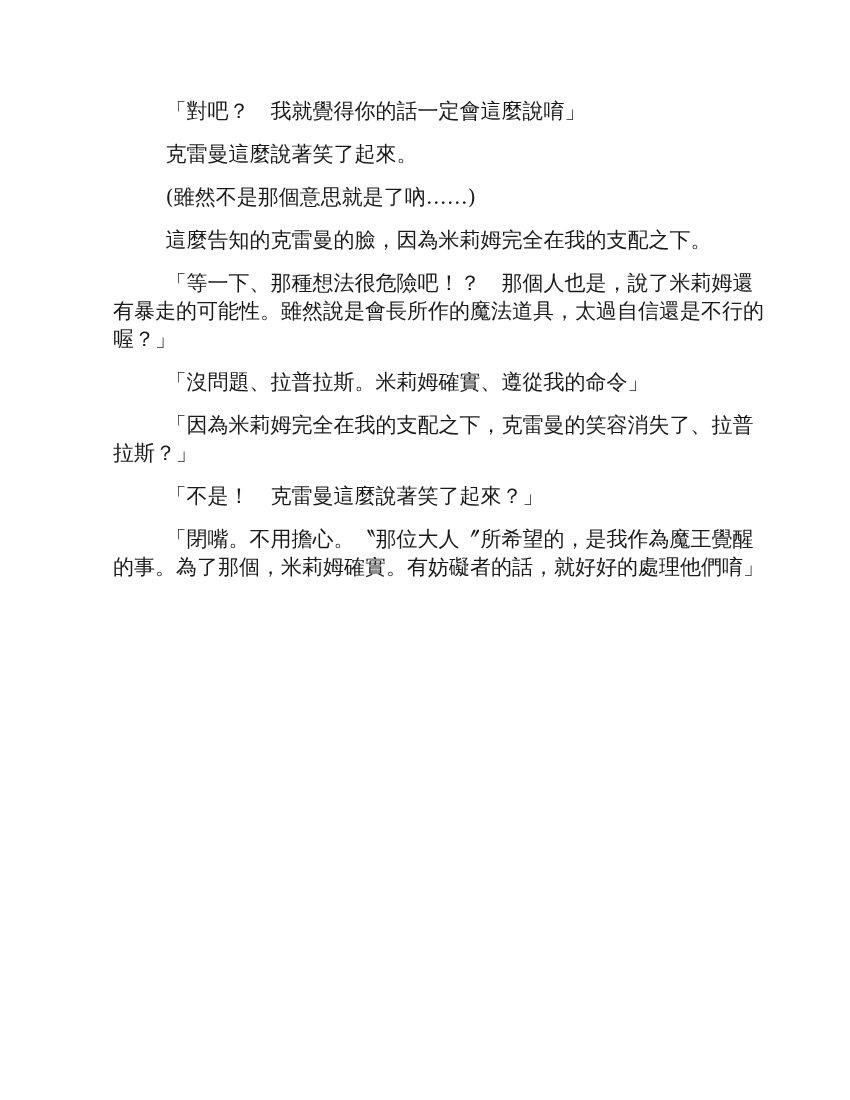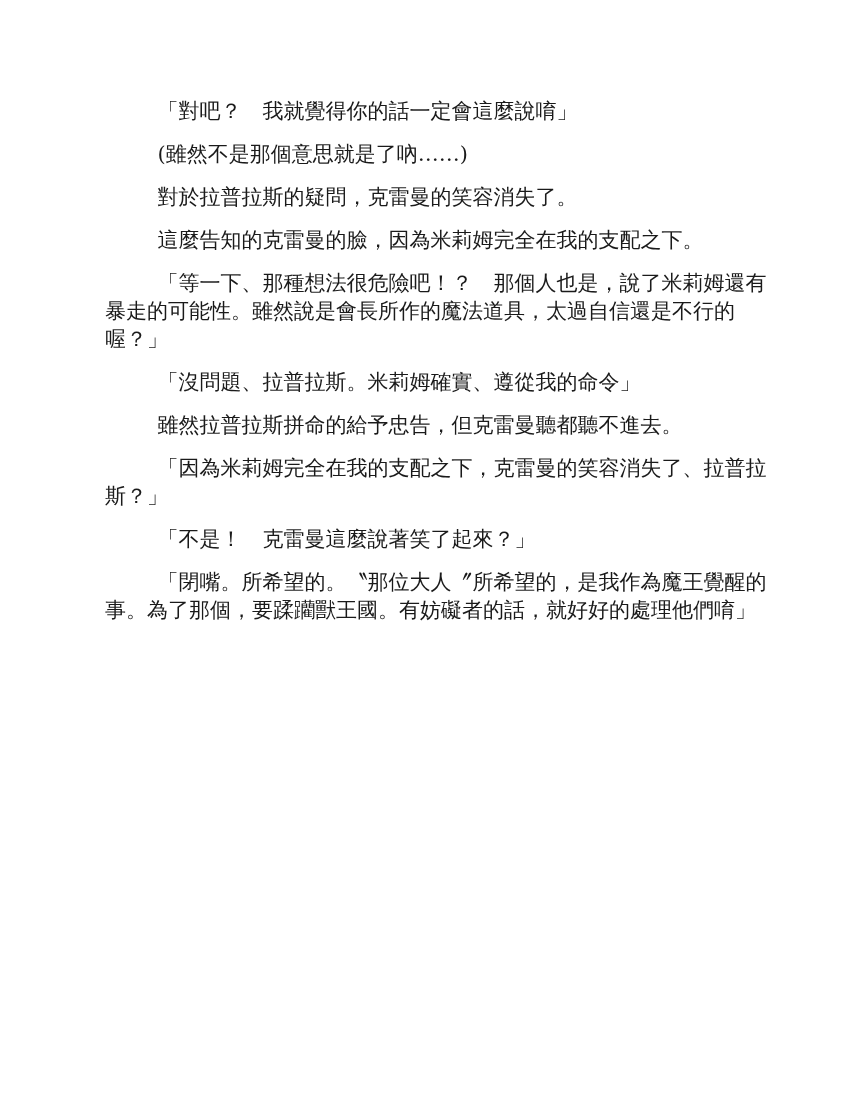--- a/index.html
+++ b/index.html
@@ -13,40 +13,39 @@
     height: 1100px;
     background: #ffffff;
     box-sizing: border-box;
     padding: 97px 80px 0 97px;
     overflow: hidden;
   }
   .page-content {
     width: 100%;
   }
   .para {
-    margin: 0 0 15px 8px;
+    margin: 0 0 15px 16px;
     font-family: "DejaVu Serif", "Liberation Serif", serif;
     font-size: 21px;
     line-height: 28px;
     color: #1a1a1a;
     text-indent: 2.5em;
     text-align: left;
     word-break: break-all;
     overflow-wrap: anywhere;
   }
 </style>
 </head>
 <body>
 
 <div class="document-page">
   <div class="page-content">
       <p class="para">「對吧？　我就覺得你的話一定會這麼說唷」</p>
+      <p class="para">克雷曼這麼說著笑了起來。</p>
       <p class="para">(雖然不是那個意思就是了吶……)</p>
-      <p class="para">對於拉普拉斯的疑問，克雷曼的笑容消失了。</p>
       <p class="para">這麼告知的克雷曼的臉，因為米莉姆完全在我的支配之下。</p>
       <p class="para">「等一下、那種想法很危險吧！？　那個人也是，說了米莉姆還有暴走的可能性。雖然說是會長所作的魔法道具，太過自信還是不行的喔？」</p>
       <p class="para">「沒問題、拉普拉斯。米莉姆確實、遵從我的命令」</p>
-      <p class="para">雖然拉普拉斯拼命的給予忠告，但克雷曼聽都聽不進去。</p>
       <p class="para">「因為米莉姆完全在我的支配之下，克雷曼的笑容消失了、拉普拉斯？」</p>
       <p class="para">「不是！　克雷曼這麼說著笑了起來？」</p>
-      <p class="para">「閉嘴。所希望的。〝那位大人〞所希望的，是我作為魔王覺醒的事。為了那個，要蹂躪獸王國。有妨礙者的話，就好好的處理他們唷」</p>
+      <p class="para">「閉嘴。不用擔心。〝那位大人〞所希望的，是我作為魔王覺醒的事。為了那個，米莉姆確實。有妨礙者的話，就好好的處理他們唷」</p>
     </div>
 </div>
 
 </body></html>

